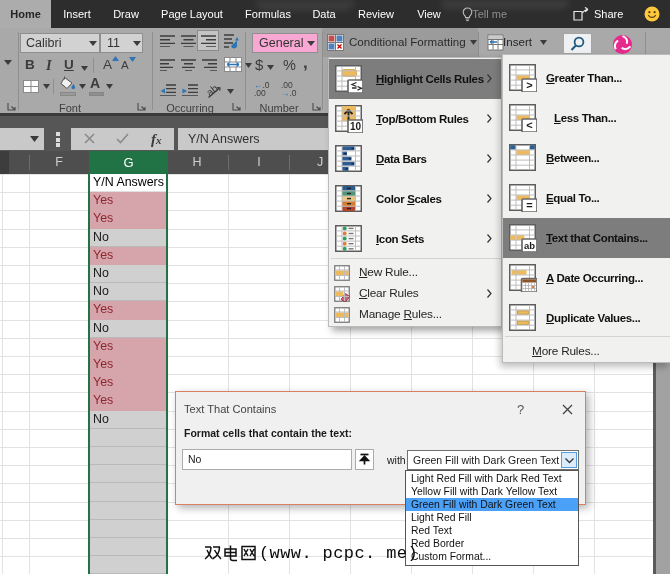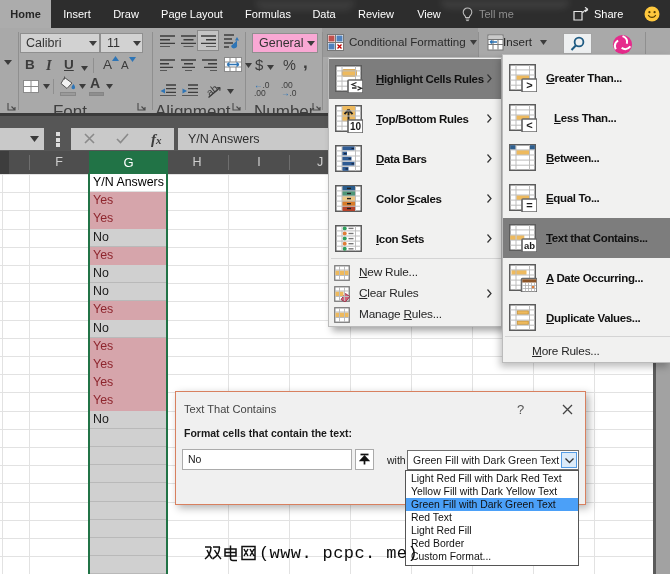--- a/index.html
+++ b/index.html
@@ -98,21 +98,21 @@
   <div class="abs tabl" style="left:240px;width:56px;">Formulas</div>
   <div class="abs tabl" style="left:307px;width:34px;">Data</div>
   <div class="abs tabl" style="left:353px;width:46px;">Review</div>
   <div class="abs tabl" style="left:411px;width:36px;">View</div>
   <div class="abs" style="left:255px;top:0px;width:100px;height:11px;background:rgba(255,255,255,0.07);border-radius:0 0 12px 12px;filter:blur(3px);"></div>
   <div class="abs" style="left:440px;top:0px;width:130px;height:9px;background:rgba(255,255,255,0.08);border-radius:0 0 14px 14px;filter:blur(3px);"></div>
   <svg class="abs" style="left:461px;top:7px" width="13" height="15" viewBox="0 0 13 15">
       <path d="M6.5 1 a4.3 4.3 0 0 1 4.3 4.3 c0 1.7-.9 2.6-1.6 3.4-.5.6-.8 1-.8 1.8h-3.8c0-.8-.3-1.2-.8-1.8-.7-.8-1.6-1.7-1.6-3.4A4.3 4.3 0 0 1 6.5 1z" fill="none" stroke="#bdbdbd" stroke-width="1.1"></path>
       <path d="M4.7 12h3.6M5.2 13.6h2.6" stroke="#bdbdbd" stroke-width="1"></path>
     </svg>
-  <div class="abs" style="left:479px;top:0;width:40px;color:#8f8f8f;line-height:28px;">Tell me</div>
+  <div class="abs" style="left:467px;top:0;width:40px;color:#8f8f8f;line-height:28px;text-align:right;">Tell me</div>
   <svg class="abs" style="left:573px;top:7px" width="17" height="14" viewBox="0 0 17 14">
       <path d="M1 4.5 H9 V13 H1 z" fill="none" stroke="#e8e8e8" stroke-width="1.2"></path>
       <path d="M9.5 6 C11 3.5 12.5 2.5 15 2.5 M15 2.5 l-3-2.2 M15 2.5 l-3 2.2" fill="none" stroke="#e8e8e8" stroke-width="1.2"></path>
     </svg>
   <div class="abs" style="left:594px;top:0;width:40px;line-height:28px;">Share</div>
   <svg class="abs" style="left:644px;top:6px" width="16" height="16" viewBox="0 0 16 16">
       <circle cx="8" cy="8" r="7.5" fill="#ffc83d"></circle>
       <circle cx="5.4" cy="6.2" r="1.1" fill="#533b00"></circle>
       <circle cx="10.6" cy="6.2" r="1.1" fill="#533b00"></circle>
       <path d="M4.5 9.5 c1.8 2.6 5.2 2.6 7 0" fill="none" stroke="#533b00" stroke-width="1.3" stroke-linecap="round"></path>
@@ -229,21 +229,21 @@
       <path d="M0.5 4.5 l4.5 2.5 -4.5 2.5z" fill="#2e75b6"></path>
     </svg>
   <div class="abs" style="left:206px;top:56px;color:#3c3c3c;font-size:10.5px;transform:rotate(-38deg);">ab</div>
   <svg class="abs" style="left:207px;top:56px" width="15" height="15" viewBox="0 0 15 15">
       <path d="M1.5 13.5 L13 3.5" stroke="#3d3d3d" stroke-width="1.4"></path>
       <path d="M13 3.5 l-3.2 0.2 M13 3.5 l-0.2 3.2" stroke="#3d3d3d" stroke-width="1.1"></path>
     </svg>
   <svg class="abs" style="left:227px;top:61px" width="7" height="5" viewBox="0 0 7 5">
       <path d="M0 0 L7 0 L3.5 5 z" fill="#3c3c3c"></path>
     </svg>
-  <div class="abs glab" style="left:155px;top:73.5px;width:70px;">Alignment</div>
+  <div class="abs glab" style="left:155px;top:73.5px;width:70px;">Occurring</div>
   <svg class="abs" style="left:232px;top:74px" width="9" height="9" viewBox="0 0 9 9">
       <path d="M1 1 v7 h7 M4.5 4.5 l3.5 3.5 M8 5 V8 H5" fill="none" stroke="#4a4a4a" stroke-width="1.1"></path>
     </svg>
 
   <div class="abs" style="left:252px;top:5px;width:66px;height:20px;background:#f9a8d4;border:1px solid #8f8f8f;color:#333;font-size:12.5px;line-height:18px;padding-left:6px;">General</div>
   <svg class="abs" style="left:307px;top:13px" width="8" height="5" viewBox="0 0 8 5">
       <path d="M0 0 L8 0 L4 5 z" fill="#3c3c3c"></path>
     </svg>
   <div class="abs ric" style="left:255px;top:28px;font-size:15px;">$</div>
   <svg class="abs" style="left:267px;top:37px" width="7" height="5" viewBox="0 0 7 5">
@@ -569,22 +569,22 @@
           <path d="M0.5 0.5 L4.5 4.5 L8.5 0.5" fill="none" stroke="#333" stroke-width="1.3"></path>
         </svg>
     </div>
   </div>
 </div>
 
 <div class="abs" id="droplist" style="left:405px;top:470px;width:174px;height:96px;padding-top:1px;background:#fff;border:1px solid #555;font-size:10.4px;color:#111;">
   <div class="dli">Light Red Fill with Dark Red Text</div>
   <div class="dli">Yellow Fill with Dark Yellow Text</div>
   <div class="dli" style="background:#4ba0f8;">Green Fill with Dark Green Text</div>
+  <div class="dli">Light Red Fill</div>
   <div class="dli">Red Text</div>
-  <div class="dli">Light Red Fill</div>
   <div class="dli">Red Border</div>
   <div class="dli">Custom Format...</div>
 </div>
 
 <div class="abs" id="wm" style="left:204px;top:542px;height:22px;z-index:50;">
   <svg width="54" height="22" viewBox="0 0 54 22" style="position:absolute;left:0;top:0;">
     <g stroke="#111" stroke-width="1.5" fill="none">
 
       <path d="M1 5 h6 M7 5 c0 5-2 9-6 12 M3 8 c1.5 3 3 6 5 8.5"></path>
       <path d="M9 5 h7 M15.5 5 c0 5-2.5 9.5-7 12 M10.5 8 c2 3.5 4 6.5 6.5 9"></path>
@@ -596,19 +596,19 @@
   </svg>
   <div style="position:absolute;left:55px;top:2px;font-family:'Liberation Mono',monospace;font-size:17px;color:#0a0a0a;white-space:nowrap;letter-spacing:0.4px;">(www. pcpc. me)</div>
 </div>
 
 <style>
   .hdrdiv { top:4px; width:1px; height:15px; background:#6e6e6e; }
   .hdrl { top:0; height:23px; color:#cfcfcf; text-align:center; font-size:12.5px; line-height:23px; }
   .tabl { top:0; height:28px; line-height:28px; text-align:center; }
   .gsep { top:4px; width:1px; height:78px; background:#8f8f8f; }
   .ric { color:#3c3c3c; }
-  .glab { color:#3f3f3f; font-size:17px; text-align:center; }
+  .glab { color:#3f3f3f; font-size:11px; text-align:center; }
   .mit { height:40px; line-height:40px; font-size:11.5px; font-weight:bold; letter-spacing:-0.35px; color:#111; white-space:nowrap; }
   .mis { height:21px; line-height:21px; font-size:11.8px; letter-spacing:-0.2px; color:#262626; white-space:nowrap; }
   .u { text-decoration:underline; }
   .arr { width:5px; height:9px; }
   .dli { height:13.05px; line-height:13.05px; padding-left:5px; white-space:nowrap; }
 </style>
 
 </body></html>

